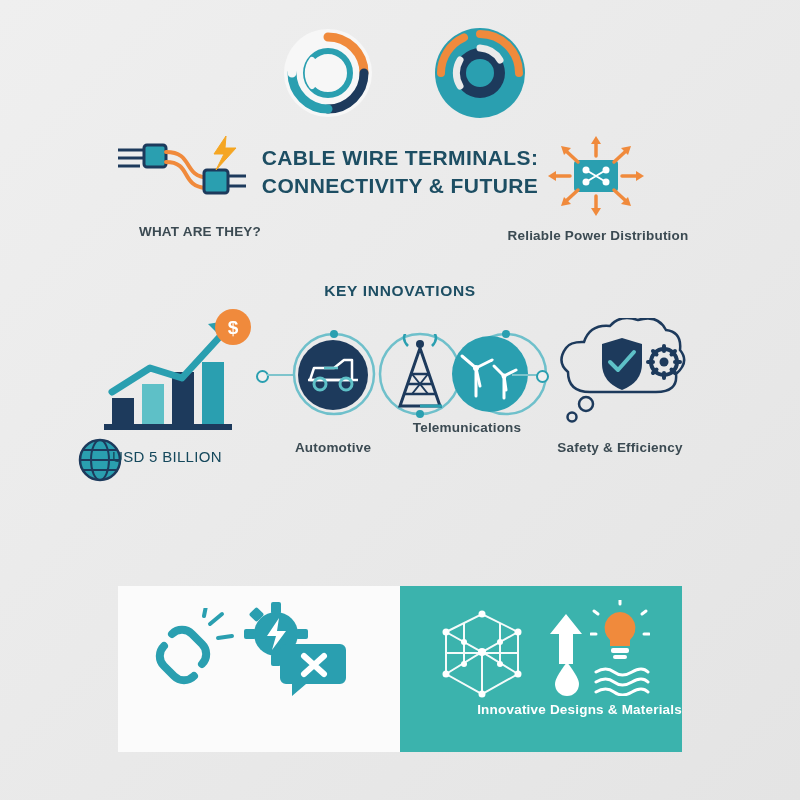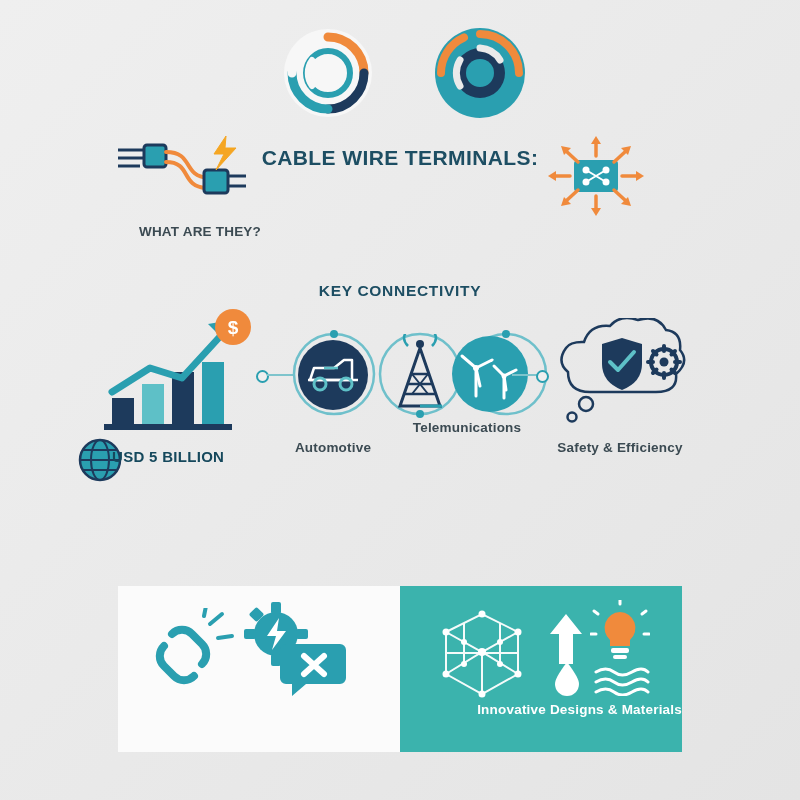--- a/index.html
+++ b/index.html
@@ -48,21 +48,21 @@
     font-size: 13.5px;
     color: #3b4a52;
     letter-spacing: 0.2px;
     font-weight: bold;
   }
   .caption.light {
     color: #ffffff;
     text-align: right;
   }
   .caption.bold-dark {
-    font-weight: bold;
+    font-weight: normal;
     color: #15485c;
     font-size: 15px;
     line-height: 1.25;
     letter-spacing: 0.3px;
   }
 
   
   .ring-wrap { position: absolute; }
 
   
@@ -116,20 +116,21 @@
       <path d="M17 47 A39 39 0 0 1 40 11.5" fill="none" stroke="#f08a3c" stroke-width="8" stroke-linecap="round"></path>
       <circle cx="56" cy="47" r="25" fill="#1d3a5c"></circle>
       <path d="M36 60 A25 25 0 0 1 36 34" fill="none" stroke="#eaeaea" stroke-width="7" stroke-linecap="round"></path>
       <path d="M56 22 A25 25 0 0 1 76 34" fill="none" stroke="#eaeaea" stroke-width="7" stroke-linecap="round"></path>
       <circle cx="56" cy="47" r="14" fill="#2a9fb0"></circle>
     </svg>
   </div>
 
   <div class="title" style="top:144px;">
     <div>CABLE WIRE TERMINALS:</div>
+    <div>CONNECTIVITY &amp; FUTURE</div>
   </div>
 
   <div style="position:absolute; left:110px; top:132px;">
     <svg width="140" height="72" viewBox="0 0 140 72">
       <path d="M8 18 H34" stroke="#1d3a5c" stroke-width="3" fill="none"></path>
       <path d="M8 26 H34" stroke="#1d3a5c" stroke-width="3" fill="none"></path>
       <path d="M8 34 H30" stroke="#1d3a5c" stroke-width="3" fill="none"></path>
       <rect x="34" y="13" width="22" height="22" rx="3" fill="#2a9fb0" stroke="#1d3a5c" stroke-width="3"></rect>
       <path d="M56 20 C84 20 72 44 98 46" stroke="#f08a3c" stroke-width="4" fill="none" stroke-linecap="round"></path>
       <path d="M56 30 C82 30 70 54 96 56" stroke="#f08a3c" stroke-width="4" fill="none" stroke-linecap="round"></path>
@@ -164,22 +165,23 @@
         <path d="M56 82 l-5 -8 h10 z"></path>
         <path d="M8 42 l8 -5 v10 z"></path>
         <path d="M104 42 l-8 -5 v10 z"></path>
         <path d="M21 12 l10 2 -7 7 z"></path>
         <path d="M91 12 l-10 2 7 7 z"></path>
         <path d="M21 72 l10 -2 -7 -7 z"></path>
         <path d="M91 72 l-10 -2 7 -7 z"></path>
       </g>
     </svg>
   </div>
-
-  <div class="section-heading" style="top:282px;">KEY CONNECTIVITY</div>
+  <div class="caption" style="left:478px; top:228px; width:240px;">Reliable Power Distribution</div>
+
+  <div class="section-heading" style="top:282px;">KEY INNOVATIONS</div>
 
   <div style="position:absolute; left:96px; top:306px;">
     <svg width="160" height="130" viewBox="0 0 160 130">
       <rect x="16" y="92" width="22" height="26" fill="#1d3a5c"></rect>
       <rect x="46" y="78" width="22" height="40" fill="#5ec0c7"></rect>
       <rect x="76" y="66" width="22" height="52" fill="#1d3a5c"></rect>
       <rect x="106" y="56" width="22" height="62" fill="#2a9fb0"></rect>
       <rect x="8" y="118" width="128" height="6" fill="#1d3a5c"></rect>
       <path d="M16 86 L54 62 L86 72 L130 24" stroke="#2a9fb0" stroke-width="7" fill="none" stroke-linecap="round" stroke-linejoin="round"></path>
       <path d="M112 18 L136 14 L132 38 Z" fill="#2a9fb0"></path>

